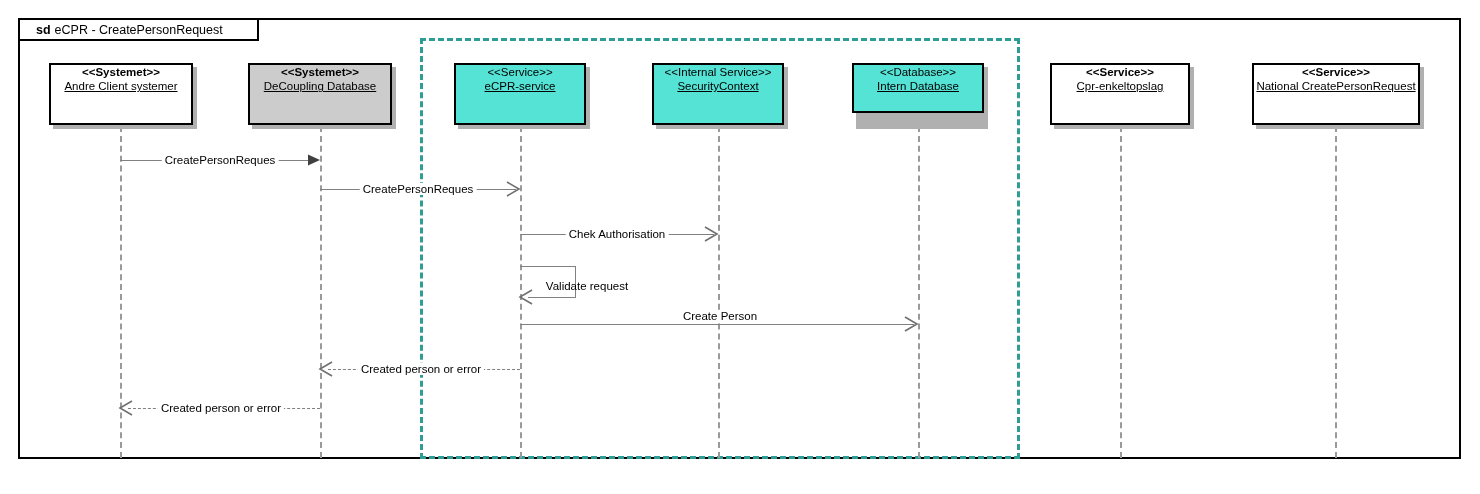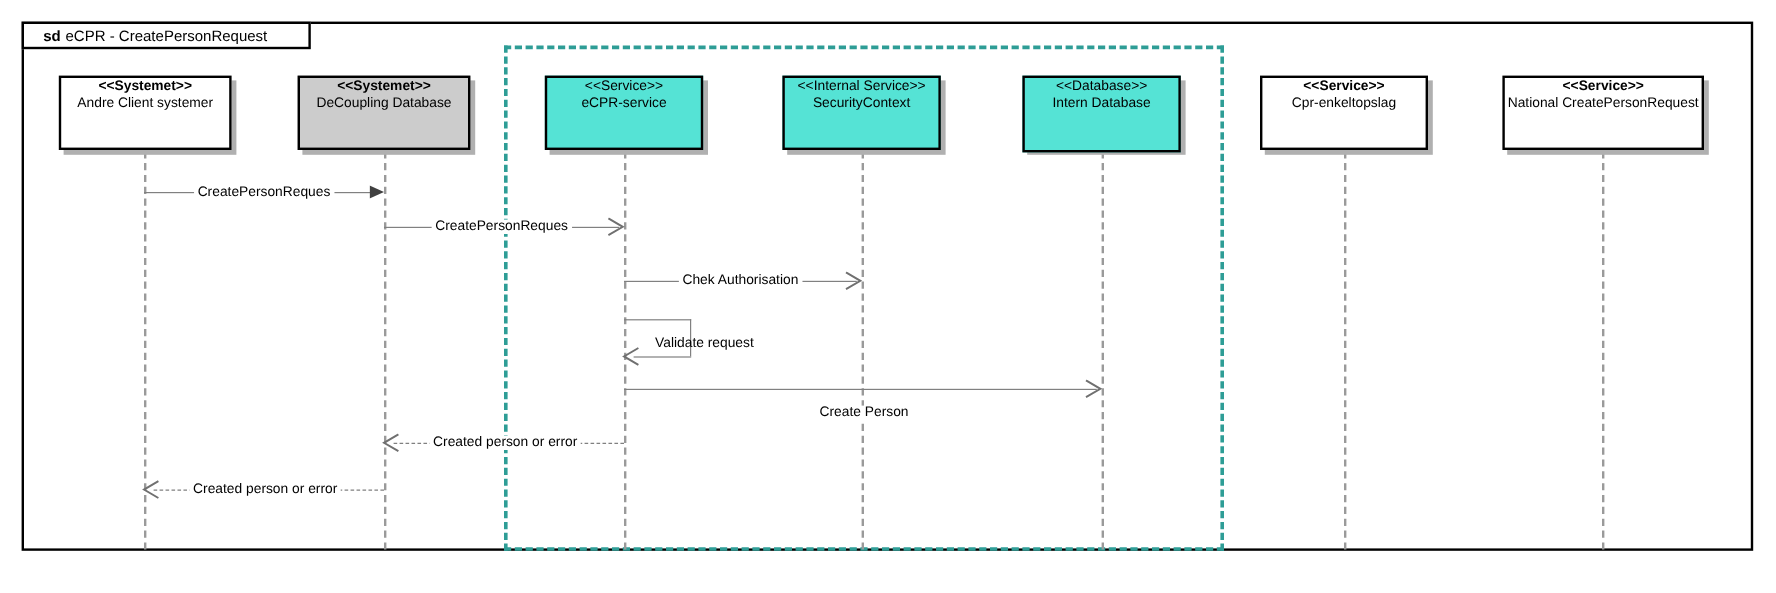--- a/index.html
+++ b/index.html
@@ -73,21 +73,21 @@
     flex-direction: column;
     align-items: center;
     justify-content: flex-start;
     text-align: center;
     line-height: 1.25;
     font-size: 11.5px;
     color: #000000;
     z-index: 4;
   }
   .participant .stereotype { display: block; }
-  .participant .pname { display: block; white-space: nowrap; }
+  .participant .pname { display: block; white-space: nowrap; text-decoration: underline; }
   .participant.bold-stereo .stereotype { font-weight: bold; }
   .p-shadow {
     position: absolute;
     background: #b0b0b0;
     z-index: 3;
   }
 
   
   .lifeline {
     position: absolute;
@@ -173,21 +173,21 @@
     <span class="pname">eCPR-service</span>
   </div>
 
   <div class="p-shadow" style="left:656px; top:67px; width:132px; height:62px;"></div>
   <div class="participant" style="left:652px; top:63px; width:132px; height:62px; background:#55e3d5;">
     <span class="stereotype">&lt;&lt;Internal Service&gt;&gt;</span>
     <span class="pname">SecurityContext</span>
   </div>
 
   <div class="p-shadow" style="left:856px; top:67px; width:132px; height:62px;"></div>
-  <div class="participant" style="left:852px; top:63px; width:132px; height:64px; background:#55e3d5;">
+  <div class="participant" style="left:852px; top:63px; width:132px; height:50px; background:#55e3d5;">
     <span class="stereotype">&lt;&lt;Database&gt;&gt;</span>
     <span class="pname">Intern Database</span>
   </div>
 
   <div class="p-shadow" style="left:1054px; top:67px; width:140px; height:62px;"></div>
   <div class="participant bold-stereo" style="left:1050px; top:63px; width:140px; height:62px; background:#ffffff;">
     <span class="stereotype">&lt;&lt;Service&gt;&gt;</span>
     <span class="pname">Cpr-enkeltopslag</span>
   </div>
 
@@ -230,21 +230,21 @@
   </div>
   <svg class="arrowhead" width="16" height="16" style="left:518px; top:289px;" viewBox="0 0 16 16">
     <polyline points="14,1 2,8 14,15" fill="none" stroke="#707070" stroke-width="1.6"></polyline>
   </svg>
   <div class="msg-label" style="left:587px; top:286px; background:transparent;">Validate request</div>
 
   <div class="msg-line" style="left:520px; top:324px; width:394px;"></div>
   <svg class="arrowhead" width="16" height="16" style="left:903px; top:316px;" viewBox="0 0 16 16">
     <polyline points="2,1 14,8 2,15" fill="none" stroke="#707070" stroke-width="1.6"></polyline>
   </svg>
-  <div class="msg-label" style="left:720px; top:344px;">Create Person</div>
+  <div class="msg-label" style="left:720px; top:316px;">Create Person</div>
 
   <div class="msg-line dashed" style="left:328px; top:369px; width:192px;"></div>
   <svg class="arrowhead" width="16" height="16" style="left:318px; top:361px;" viewBox="0 0 16 16">
     <polyline points="14,1 2,8 14,15" fill="none" stroke="#707070" stroke-width="1.6"></polyline>
   </svg>
   <div class="msg-label" style="left:421px; top:369px;">Created person or error</div>
 
   <div class="msg-line dashed" style="left:128px; top:408px; width:192px;"></div>
   <svg class="arrowhead" width="16" height="16" style="left:118px; top:400px;" viewBox="0 0 16 16">
     <polyline points="14,1 2,8 14,15" fill="none" stroke="#707070" stroke-width="1.6"></polyline>

